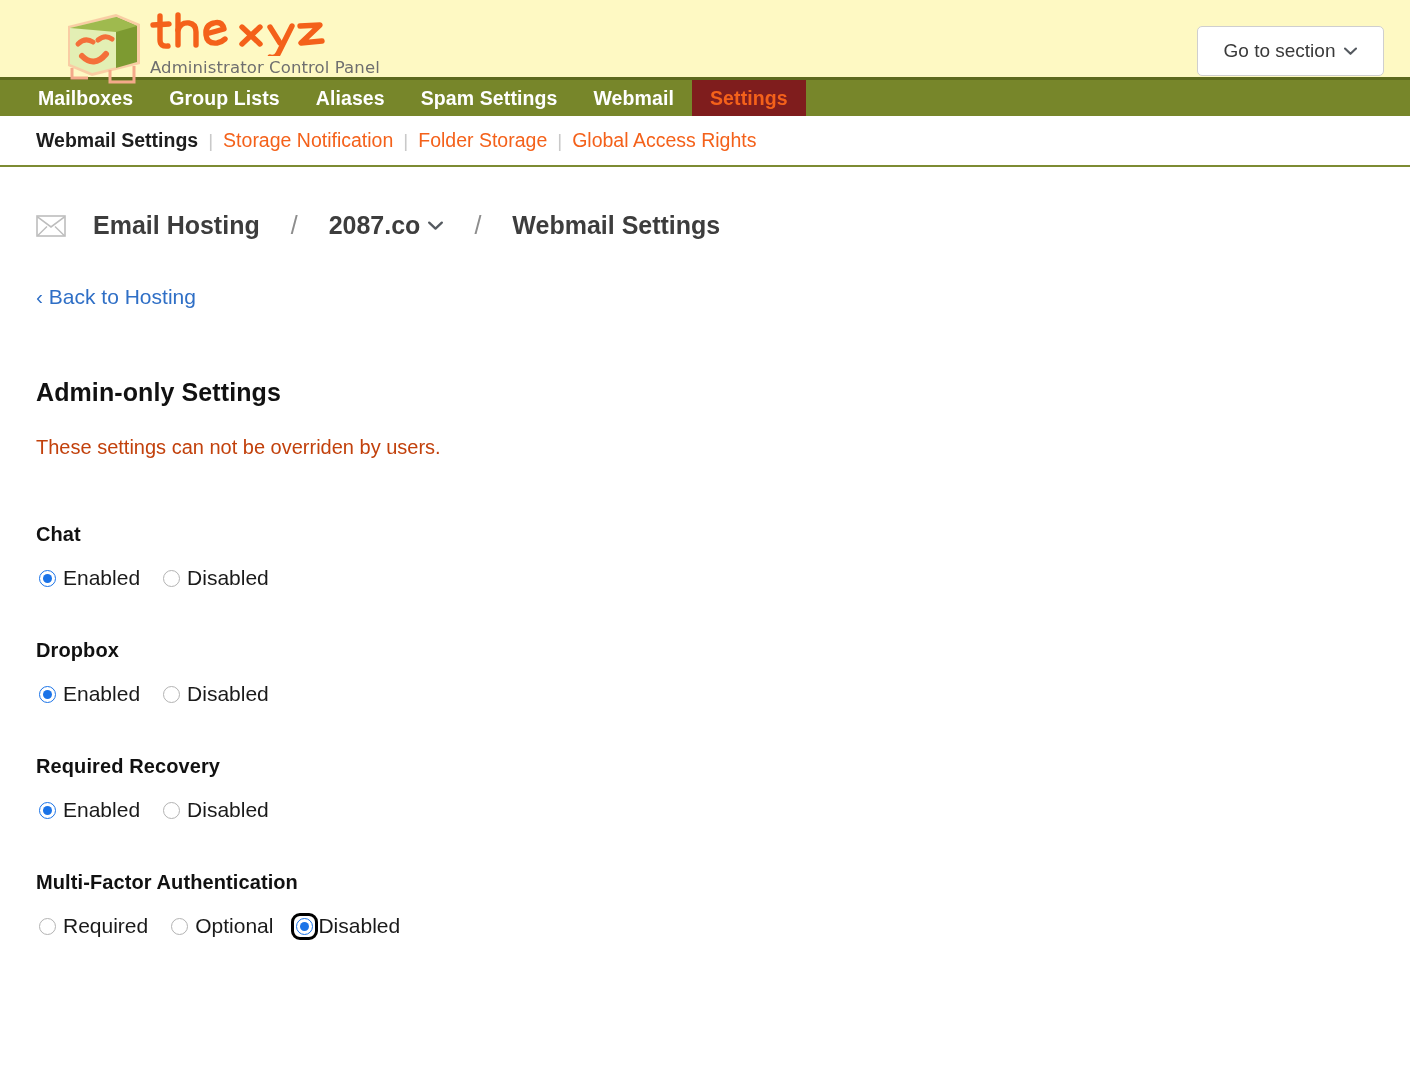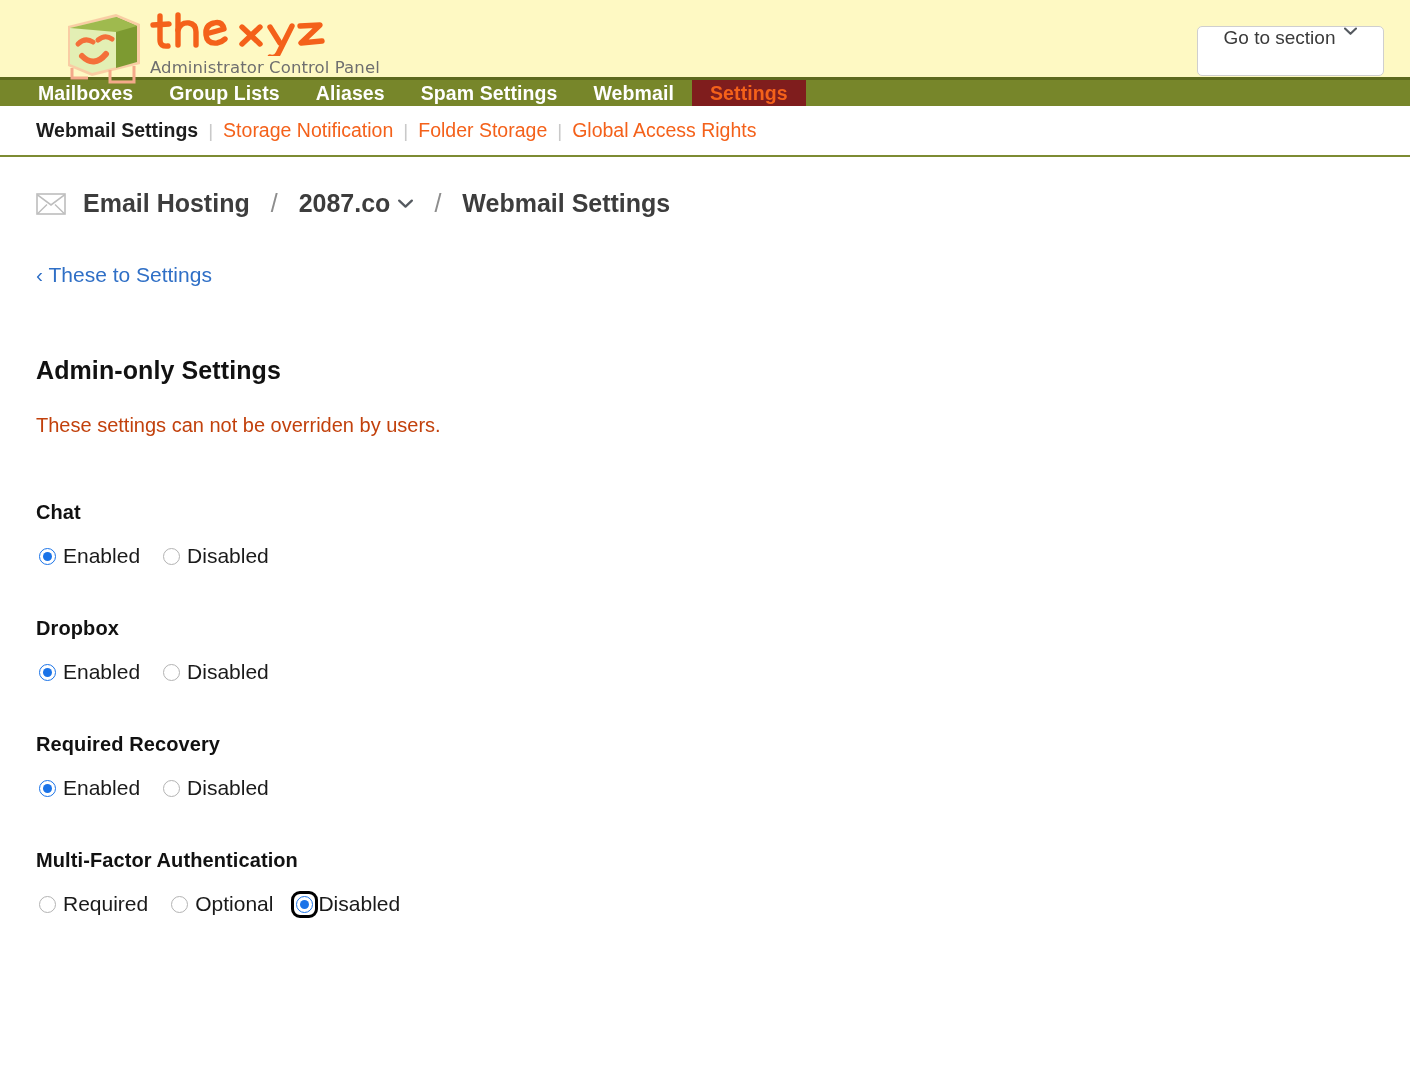--- a/index.html
+++ b/index.html
@@ -55,38 +55,39 @@
     position: absolute;
     right: 26px;
     top: 26px;
     height: 50px;
     min-width: 187px;
     padding: 0 17px;
     background: #ffffff;
     border: 1px solid #cfcfcf;
     border-radius: 5px;
     display: flex;
+    align-items: center;
     justify-content: center;
     gap: 9px;
     font-size: 19px;
     color: #3a3a3a;
     cursor: pointer;
     font-family: "Liberation Sans", sans-serif;
   }
   .chev {
     display: inline-block;
     width: 13px;
     height: 8px;
   }
 
   
   .nav-primary {
     background: #77862a;
     border-top: 3px solid #5d6a1e;
-    height: 29px;
+    height: 39px;
     display: flex;
     align-items: stretch;
     padding-left: 20px;
   }
   .nav-item {
     display: flex;
     align-items: center;
     padding: 0 18px;
     color: #ffffff;
     font-size: 19.5px;
@@ -128,25 +129,25 @@
     user-select: none;
   }
 
   
   .main {
     padding: 0 36px;
   }
   .breadcrumb {
     display: flex;
     align-items: center;
-    margin-top: 32px;
+    margin-top: 44px;
     font-size: 25px;
     font-weight: bold;
     color: #3d3d3d;
-    gap: 6px;
+    gap: 16px;
   }
   .mail-icon {
     width: 30px;
     height: 22px;
     margin-right: 11px;
     flex: 0 0 auto;
   }
   .bc-slash {
     color: #8d8d8d;
     font-weight: normal;
@@ -327,21 +328,21 @@
     <span class="bc-domain">
       <span>2087.co</span>
       <svg style="width:15px;height:9px;" viewBox="0 0 15 9">
         <path d="M1.2 1.6 L7.5 7.6 L13.8 1.6" stroke="#555a60" stroke-width="2.3" fill="none" stroke-linecap="round" stroke-linejoin="round"></path>
       </svg>
     </span>
     <span class="bc-slash">/</span>
     <span>Webmail Settings</span>
   </div>
 
-  <a class="back-link">‹ These to Settings</a>
+  <a class="back-link">‹ Back to Hosting</a>
 
   <h2 class="section-title">Admin-only Settings</h2>
   <p class="section-desc">These settings can not be overriden by users.</p>
 
   <div class="settings-block">
 
     <div class="setting-group">
       <div class="setting-label">Chat</div>
       <div class="radio-row">
         <label class="radio-opt">

